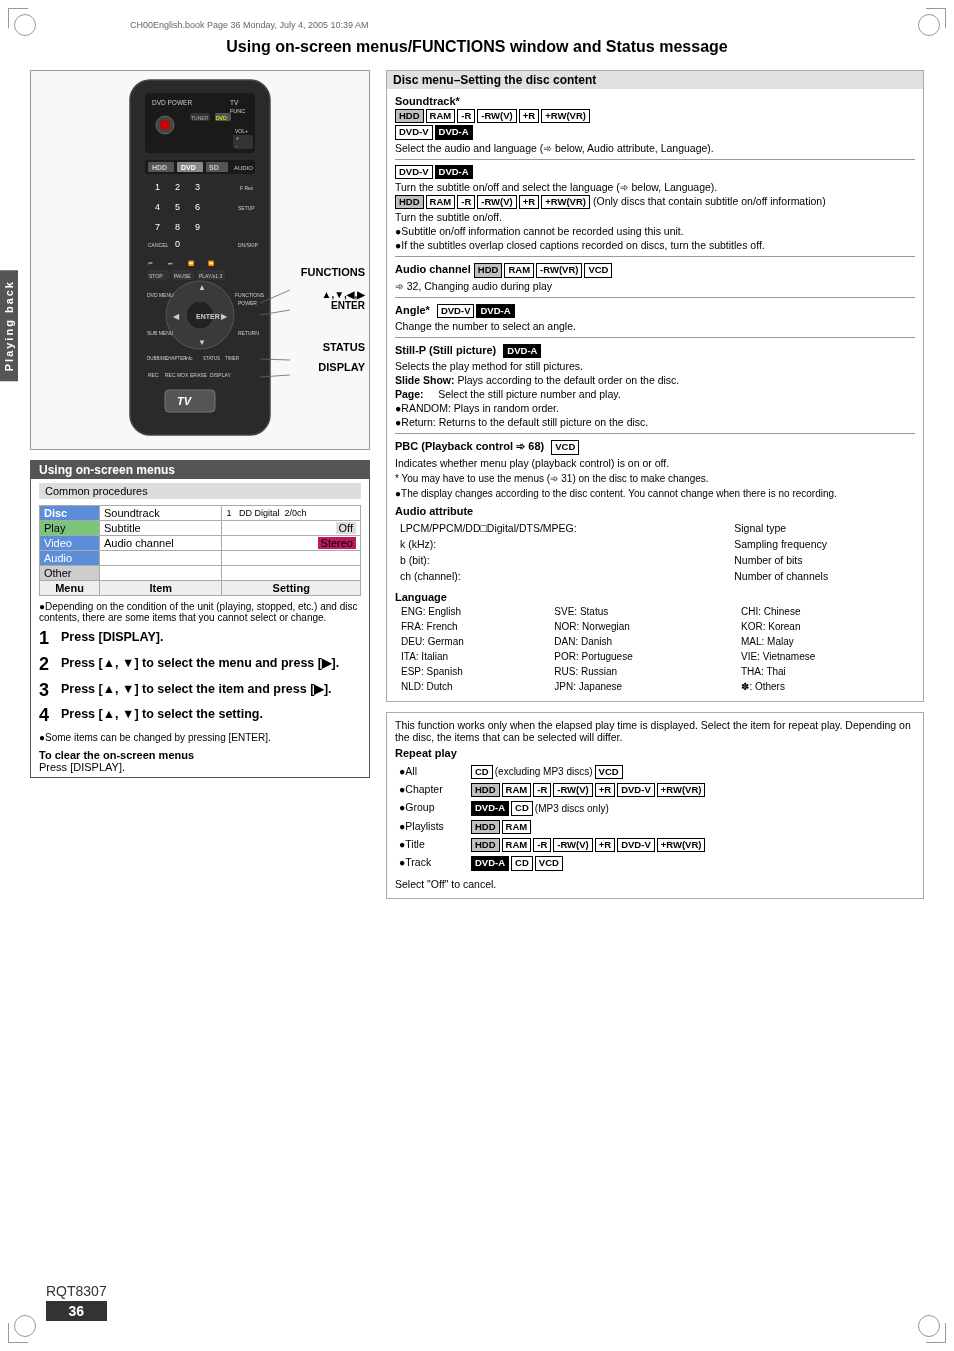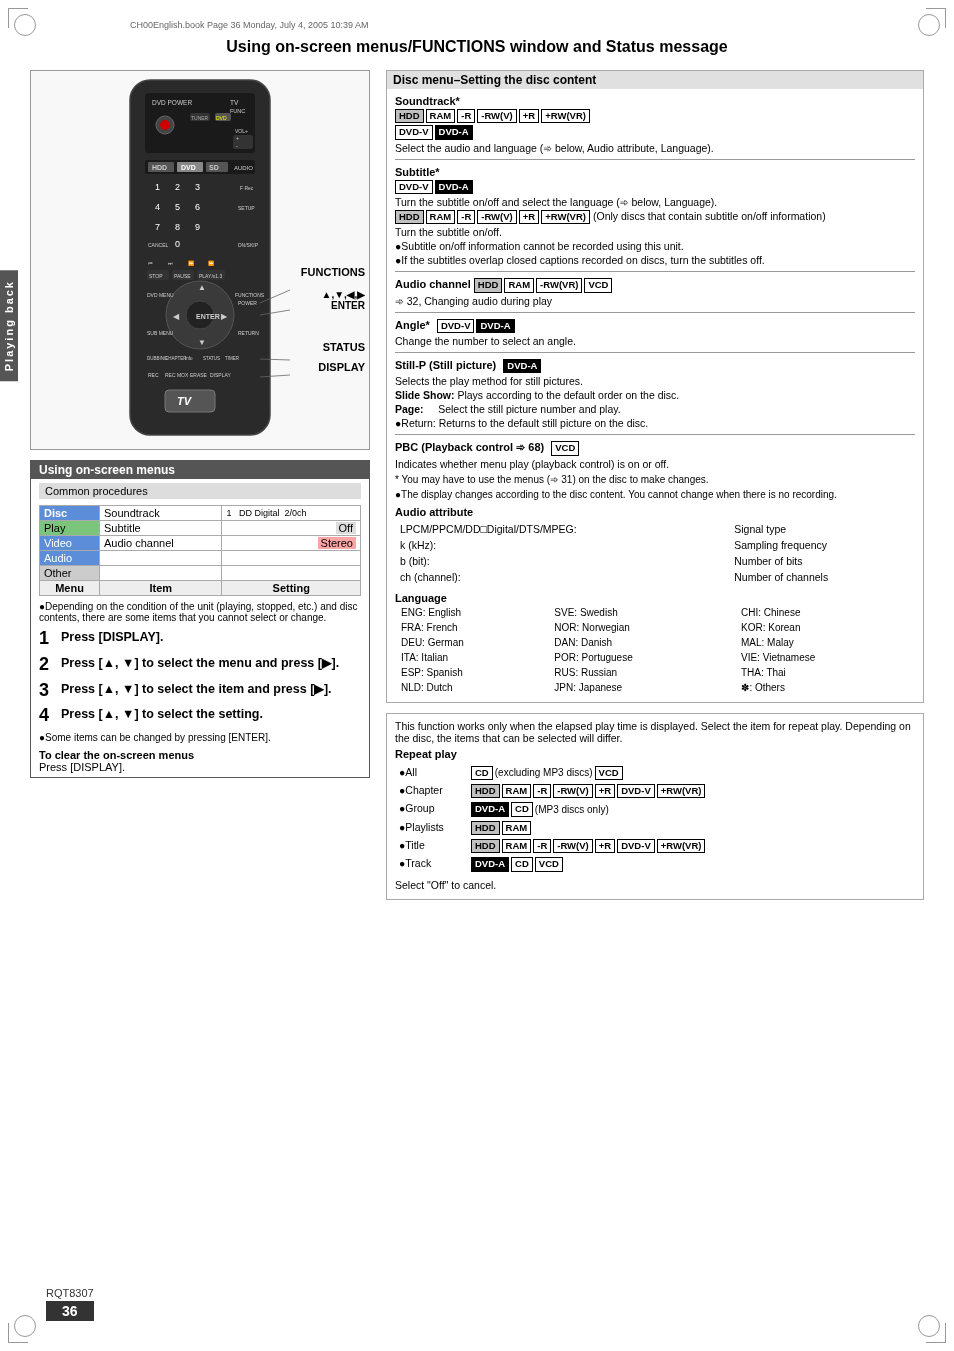--- a/index.html
+++ b/index.html
@@ -130,21 +130,21 @@
     }
     .osd-table .col-menu { background: #5b8dd9; color: #fff; width: 60px; font-weight: bold; }
     .osd-table .col-play { background: #7bc47b; color: #000; width: 60px; }
     .osd-table .col-video { background: #5b8dd9; color: #fff; width: 60px; }
     .osd-table .col-audio { background: #5b8dd9; color: #fff; width: 60px; }
     .osd-table .col-other { background: #ccc; color: #000; width: 60px; }
     .osd-table .header-row td { background: #eee; font-weight: bold; text-align: center; }
     .osd-table .item-cell { background: #fff; }
     .osd-table .setting-cell { text-align: right; }
     .osd-val-off { background: #ddd; padding: 0 3px; }
-    .osd-val-stereo { background: #fca5a5; padding: 0 3px; }
+    .osd-val-stereo { background: #be185d; padding: 0 3px; }
 
     .bullet-note { font-size: 10px; margin-bottom: 3px; }
     .note-text { font-size: 10px; }
 
     .clear-note { margin-top: 6px; font-size: 11px; }
     .clear-note-title { font-weight: bold; font-size: 11px; }
 
     
     .right-section {
       border: 1.5px solid #aaa;
@@ -455,23 +455,20 @@
         <div style="margin-bottom:2px;">
           <span class="badges">
             <span class="badge badge-dvdv">DVD-V</span>
             <span class="badge badge-dvda">DVD-A</span>
           </span>
         </div>
         <div class="entry-text">Select the audio and language (➾ below, Audio attribute, Language).</div>
 
         <hr class="divider-line">
 
-        <div class="entry-title">
-          <span>Subtitle*</span>
-        </div>
         <div style="margin-bottom:2px;">
           <span class="badges">
             <span class="badge badge-dvdv">DVD-V</span>
             <span class="badge badge-dvda">DVD-A</span>
           </span>
         </div>
         <div class="entry-text">Turn the subtitle on/off and select the language (➾ below, Language).</div>
         <div style="margin-bottom:2px;">
           <span class="badges">
             <span class="badge badge-hdd">HDD</span>
@@ -515,20 +512,21 @@
 
         <div class="entry-title">
           <span>Still-P (Still picture)</span>
           <span class="badges" style="margin-left:4px;">
             <span class="badge badge-dvda">DVD-A</span>
           </span>
         </div>
         <div class="entry-text">Selects the play method for still pictures.</div>
         <div class="entry-text"><span class="bold">Slide Show:</span> Plays according to the default order on the disc.</div>
         <div class="entry-text"><span class="bold">Page:</span>&nbsp;&nbsp;&nbsp;&nbsp;&nbsp;Select the still picture number and play.</div>
+        <div class="entry-text">●RANDOM: Plays in random order.</div>
         <div class="entry-text">●Return:   Returns to the default still picture on the disc.</div>
 
         <hr class="divider-line">
 
         <div class="entry-title">
           <span>PBC (Playback control ➾ 68)</span>
           <span class="badges" style="margin-left:4px;">
             <span class="badge badge-vcd">VCD</span>
           </span>
         </div>
@@ -560,21 +558,21 @@
           </tbody>
             </table>
         </div>
 
         <div class="lang-section">
           <div class="attr-title">Language</div>
           <table class="lang-table">
             <tbody>
                 <tr>
                   <td>ENG: English</td>
-                  <td>SVE: Swedish</td>
+                  <td>SVE: Status</td>
                   <td>CHI: Chinese</td>
                 </tr>
             <tr>
                   <td>FRA: French</td>
                   <td>NOR: Norwegian</td>
                   <td>KOR: Korean</td>
                 </tr>
             <tr>
                   <td>DEU: German</td>
                   <td>DAN: Danish</td>
@@ -677,17 +675,17 @@
         </tbody>
           </table>
         <div class="entry-text" style="margin-top:4px;">Select "Off" to cancel.</div>
       </div>
 
     </div>
 
   </div>
 
   <div style="position:absolute; bottom:30px; left:46px;">
-    <div style="font-size:11px; color:#333;">RQT8307</div>
+    <div style="font-size:14px; color:#333;">RQT8307</div>
     <div style="background:#333; color:#fff; font-weight:bold; font-size:14px; padding:2px 14px; text-align:center; margin-top:2px;">36</div>
   </div>
 
 </div>
 
 </body></html>

